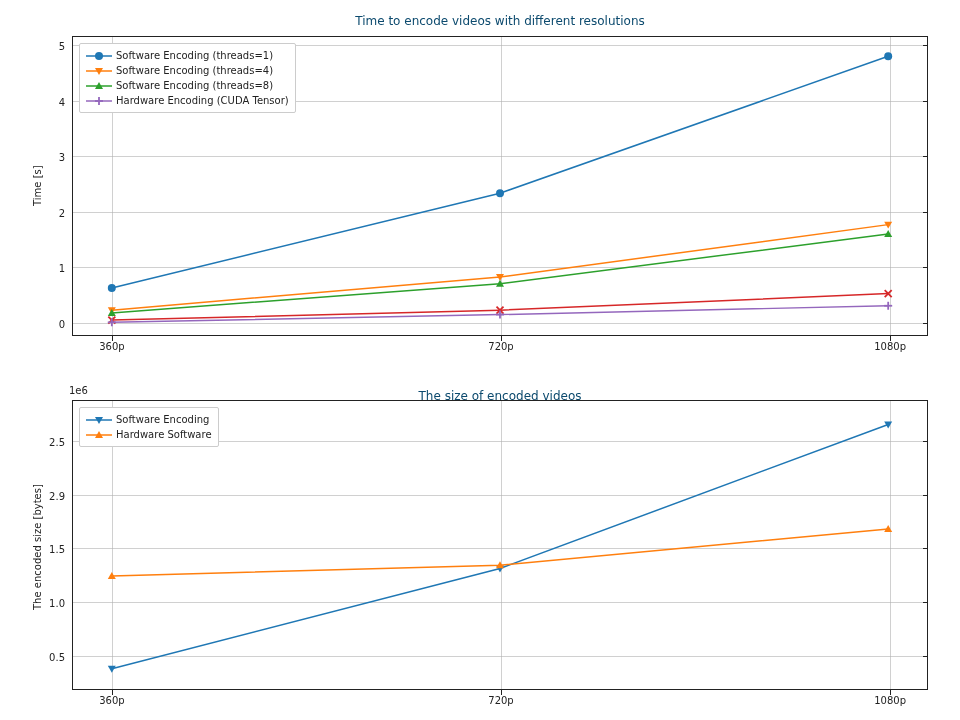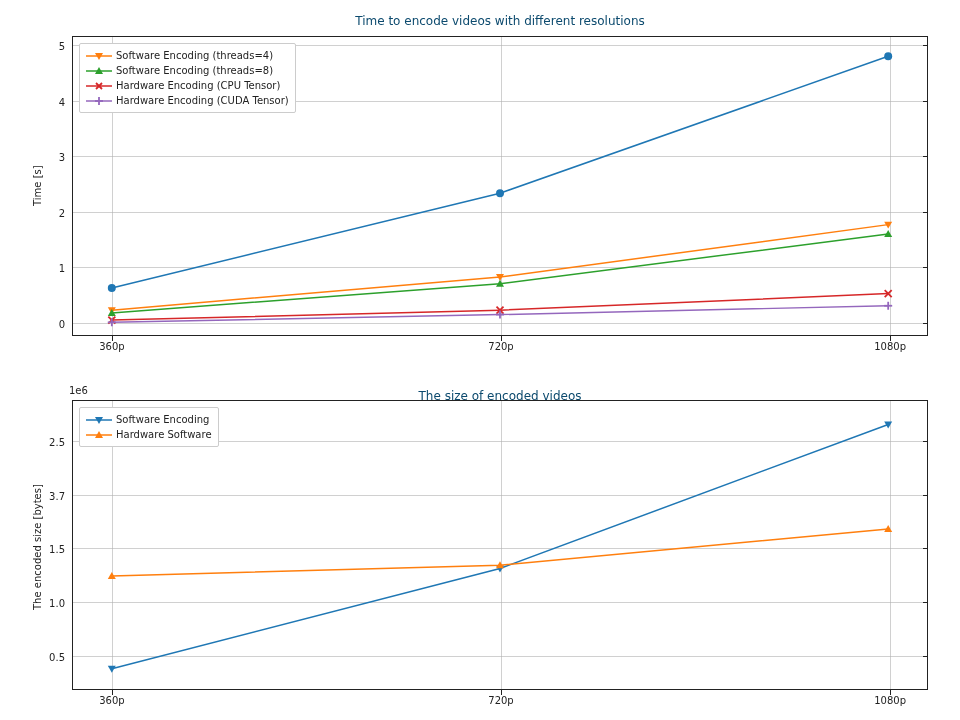--- a/index.html
+++ b/index.html
@@ -190,46 +190,43 @@
             <line x1="424" y1="279.44" x2="432" y2="279.44"></line>
           <line x1="817.1" y1="266.56" x2="817.1" y2="274.56"></line>
             <line x1="813.1" y1="270.56" x2="821.1" y2="270.56"></line>
         </g>
       </svg>
 
       <div class="legend" style="left:6px; top:6px;">
         <div class="legend-row">
           <span class="legend-swatch">
             <svg width="26" height="14">
+                <line x1="0" y1="7" x2="26" y2="7" stroke="#1f77b4" stroke-width="1.5"></line>
+                <circle cx="13" cy="7" r="4" fill="#1f77b4"></circle>
+              </svg>
+          </span>
+          <span>Software Encoding (threads=1)</span>
+        </div>
+        <div class="legend-row">
+          <span class="legend-swatch">
+            <svg width="26" height="14">
                 <line x1="0" y1="7" x2="26" y2="7" stroke="#ff7f0e" stroke-width="1.5"></line>
                 <path d="M13,11 l4,-7 l-8,0 z" fill="#ff7f0e"></path>
               </svg>
           </span>
           <span>Software Encoding (threads=4)</span>
         </div>
         <div class="legend-row">
           <span class="legend-swatch">
             <svg width="26" height="14">
                 <line x1="0" y1="7" x2="26" y2="7" stroke="#2ca02c" stroke-width="1.5"></line>
                 <path d="M13,3 l4,7 l-8,0 z" fill="#2ca02c"></path>
               </svg>
           </span>
           <span>Software Encoding (threads=8)</span>
-        </div>
-        <div class="legend-row">
-          <span class="legend-swatch">
-            <svg width="26" height="14">
-                <line x1="0" y1="7" x2="26" y2="7" stroke="#d62728" stroke-width="1.5"></line>
-                <g stroke="#d62728" stroke-width="1.8">
-                  <line x1="10" y1="4" x2="16" y2="10"></line>
-                  <line x1="16" y1="4" x2="10" y2="10"></line>
-                </g>
-              </svg>
-          </span>
-          <span>Hardware Encoding (CPU Tensor)</span>
         </div>
         <div class="legend-row">
           <span class="legend-swatch">
             <svg width="26" height="14">
                 <line x1="0" y1="7" x2="26" y2="7" stroke="#9467bd" stroke-width="1.5"></line>
                 <g stroke="#9467bd" stroke-width="1.8">
                   <line x1="13" y1="3" x2="13" y2="11"></line>
                   <line x1="9" y1="7" x2="17" y2="7"></line>
                 </g>
               </svg>
@@ -257,21 +254,21 @@
       <div class="grid-v" style="left:428px;"></div>
       <div class="grid-v" style="left:817.1px;"></div>
 
       <div class="tick-y-mark" style="bottom:32.22px;"></div>
       <div class="tick-y" style="bottom:32.22px;"><span>0.5</span></div>
       <div class="tick-y-mark" style="bottom:85.93px;"></div>
       <div class="tick-y" style="bottom:85.93px;"><span>1.0</span></div>
       <div class="tick-y-mark" style="bottom:139.63px;"></div>
       <div class="tick-y" style="bottom:139.63px;"><span>1.5</span></div>
       <div class="tick-y-mark" style="bottom:193.33px;"></div>
-      <div class="tick-y" style="bottom:193.33px;"><span>3.7</span></div>
+      <div class="tick-y" style="bottom:193.33px;"><span>2.9</span></div>
       <div class="tick-y-mark" style="bottom:247.04px;"></div>
       <div class="tick-y" style="bottom:247.04px;"><span>2.5</span></div>
 
       <div class="offset-text" style="left:-4px; top:-16px;">1e6</div>
 
       <div class="tick-x-mark" style="left:38.9px;"></div>
       <div class="tick-x" style="left:38.9px;"><span>360p</span></div>
       <div class="tick-x-mark" style="left:428px;"></div>
       <div class="tick-x" style="left:428px;"><span>720p</span></div>
       <div class="tick-x-mark" style="left:817.1px;"></div>

